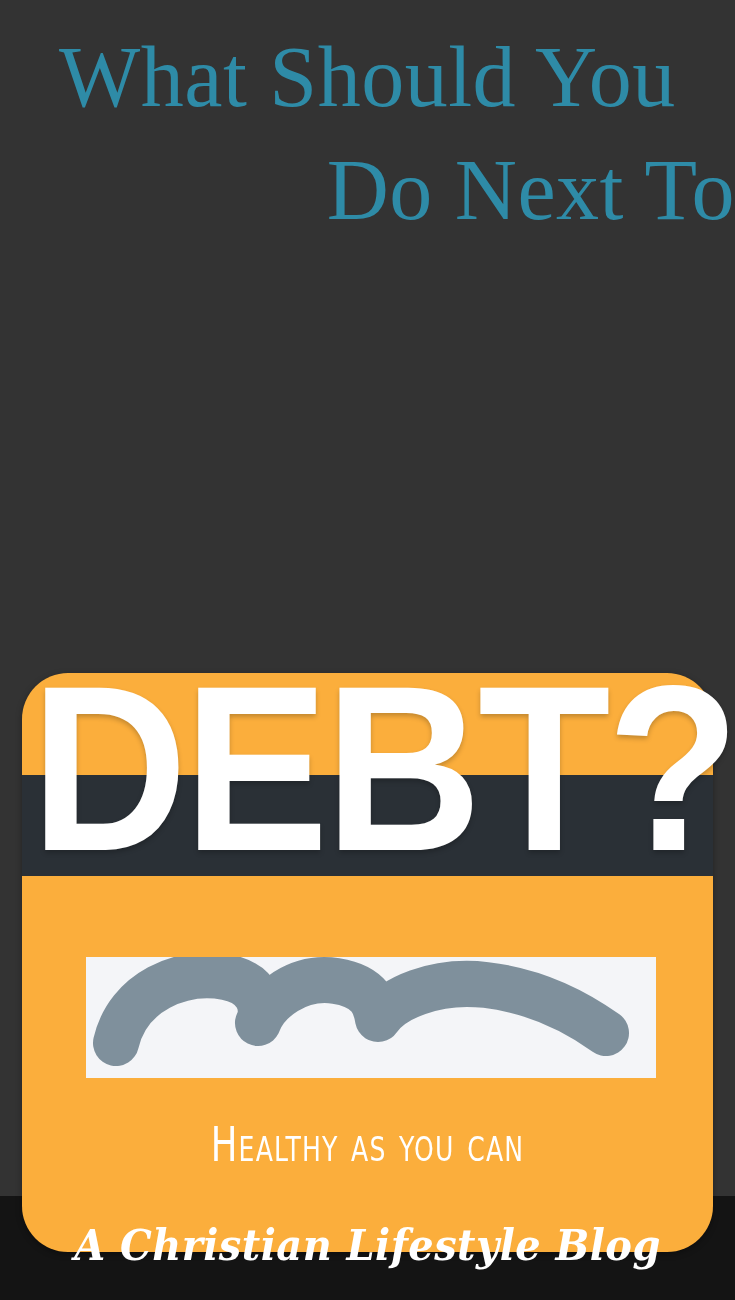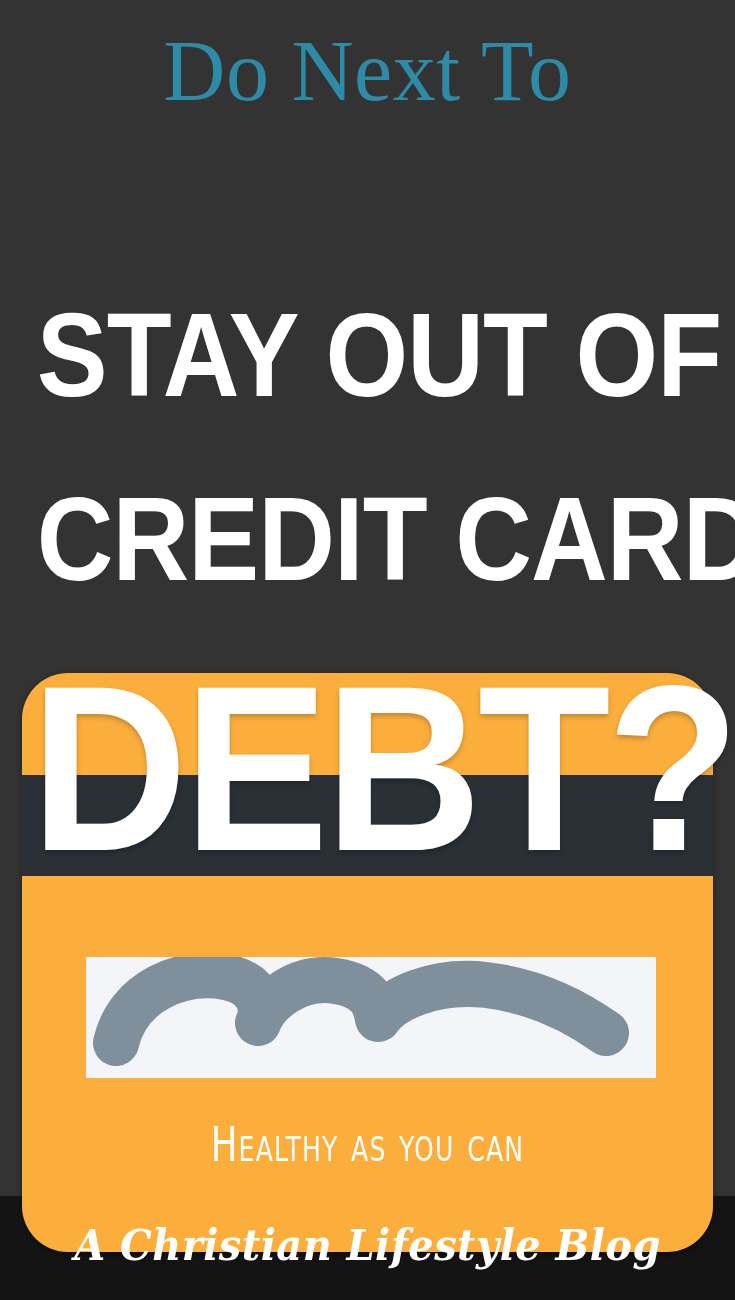--- a/index.html
+++ b/index.html
@@ -43,21 +43,21 @@
     text-align: center;
     font-family: "Liberation Serif", "DejaVu Serif", serif;
     color: #2E8BA7;
     font-size: 86px;
     line-height: 1.38;
     letter-spacing: 0.5px;
     font-weight: 400;
     z-index: 6;
   }
   .eyebrow .ln { display: block; white-space: nowrap; }
-  .eyebrow .ln2 { margin-top: -6px; }
+  .eyebrow .ln2 { margin-top: -6px; text-align: right; }
 
   
   .headline {
     position: absolute;
     left: 0;
     top: 296px;
     width: 735px;
     text-align: center;
     color: #ffffff;
     font-family: "Liberation Sans Narrow", "Liberation Sans", sans-serif;
@@ -169,27 +169,24 @@
 </style>
 </head>
 <body>
 
 <div id="pin">
 
   <div class="bg-main"></div>
   <div class="bg-footer"></div>
 
   <div class="eyebrow">
+    <span class="ln ln1">What Should You</span>
     <span class="ln ln2">Do Next To</span>
   </div>
 
-  <div class="headline">
-    <span class="hl hl1">STAY OUT OF</span>
-    <span class="hl hl2">CREDIT CARD</span>
-  </div>
 
   <div class="card">
 
     <div class="card-stripe"></div>
 
     <div class="sig-strip">
       <svg viewBox="0 0 570 121" preserveAspectRatio="none" aria-hidden="true">
         <path d="M 30 86 C 42 34, 96 12, 140 20 C 176 27, 178 54, 172 66
                  C 180 44, 212 18, 250 24 C 288 30, 290 52, 292 62
                  C 306 42, 348 22, 400 28 C 452 34, 492 56, 520 76" fill="none" stroke="#7F909C" stroke-width="46" stroke-linecap="round" stroke-linejoin="round"></path>

